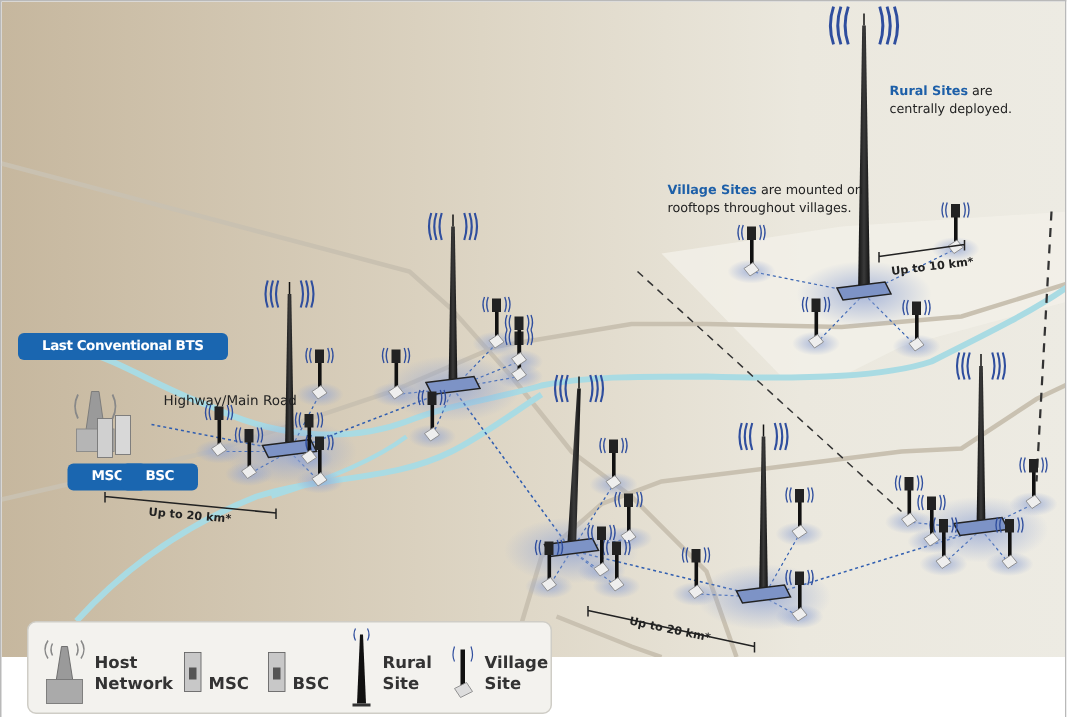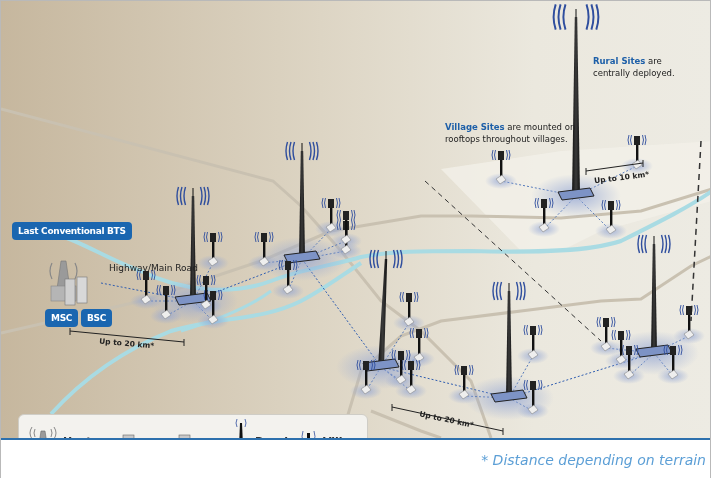--- a/index.html
+++ b/index.html
@@ -4,21 +4,21 @@
 <style>
   html, body { margin:0; padding:0; }
   body { width:711px; height:478px; overflow:hidden; font-family:"DejaVu Sans", sans-serif; background:#fff; }
   #stage { position:relative; width:711px; height:478px; overflow:hidden;
     border-top:1px solid #b9b9b9; border-left:1px solid #b9b9b9; border-right:1px solid #b9b9b9; box-sizing:border-box; }
   #map { position:absolute; left:0; top:0; width:711px; height:437px; }
   #footer-bar { position:absolute; left:0; top:437px; width:711px; height:41px; background:#fff;
     border-top:2px solid #2d70ad; box-sizing:border-box; border-bottom:1px solid #b9b9b9; }
   #footnote { position:absolute; right:6px; top:12px; color:#5c9fd6; font-style:italic; font-size:14px; font-family:"DejaVu Sans", sans-serif; }
   .badge { position:absolute; background:#1a66b0; color:#fff; font-weight:bold; font-size:9px;
-    border-radius:4px; padding:4px 6px; font-family:"DejaVu Sans", sans-serif; letter-spacing:-0.3px; }
+    border-radius:4px; padding:4px 16px; font-family:"DejaVu Sans", sans-serif; letter-spacing:-0.3px; }
   .label { position:absolute; font-size:9px; color:#222; font-family:"DejaVu Sans", sans-serif; }
   .callout { position:absolute; font-size:8.5px; color:#222; line-height:12px; font-family:"DejaVu Sans", sans-serif; }
   .callout b { color:#1d5fa8; }
   .dist { position:absolute; font-size:7.5px; font-weight:bold; color:#222; font-family:"DejaVu Sans", sans-serif; }
   #legend { position:absolute; left:17px; top:413px; width:350px; height:62px; background:#f3f2ee;
     border:1px solid #cfcdc6; border-radius:6px; box-sizing:border-box; }
   .leg-item { position:absolute; top:8px; height:50px; }
   .leg-text { position:absolute; font-size:11px; font-weight:bold; color:#333; line-height:14px; font-family:"DejaVu Sans", sans-serif; }
 </style>
 </head>
@@ -519,16 +519,13 @@
         <path d="M6 36 L14 32 L18 38 L10 42 Z" fill="#ddd" stroke="#888" stroke-width="0.6"></path>
         <path d="M6 8 Q4 14 6 18 M17 8 Q19 14 17 18" stroke="#2f4e9e" stroke-width="0.8" fill="none"></path>
       </svg>
       <div class="leg-text" style="left:26px;top:12px;">
         <span>Village</span><br>
         <span>Site</span>
       </div>
     </div>
   </div>
 
-  <div id="footer-bar">
-    <div id="footnote">* Distance depending on terrain</div>
-  </div>
 </div>
 
 </body></html>

